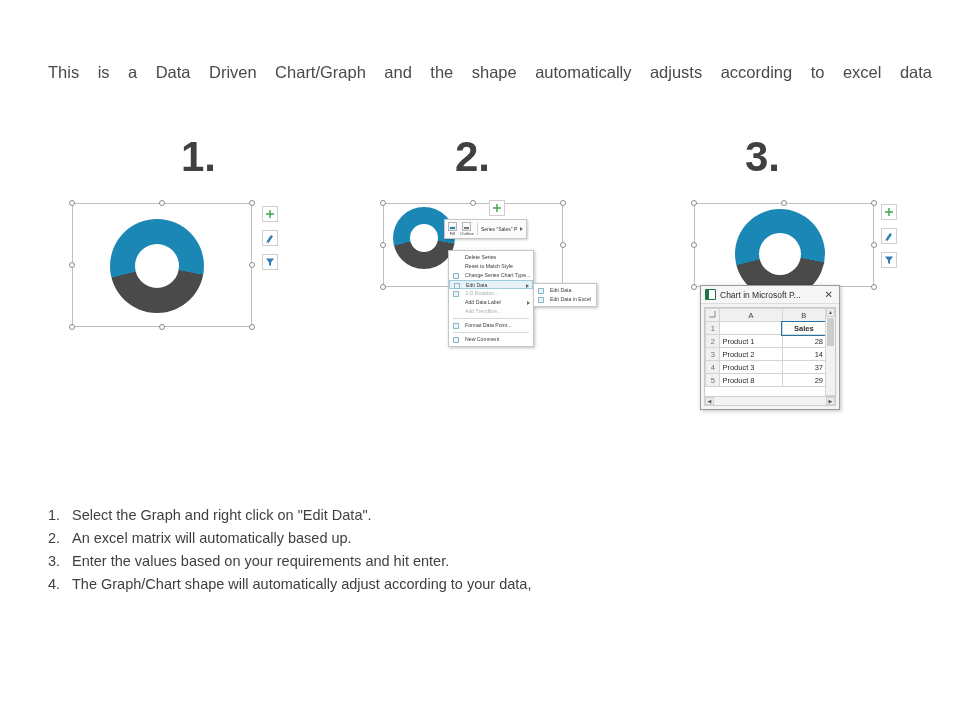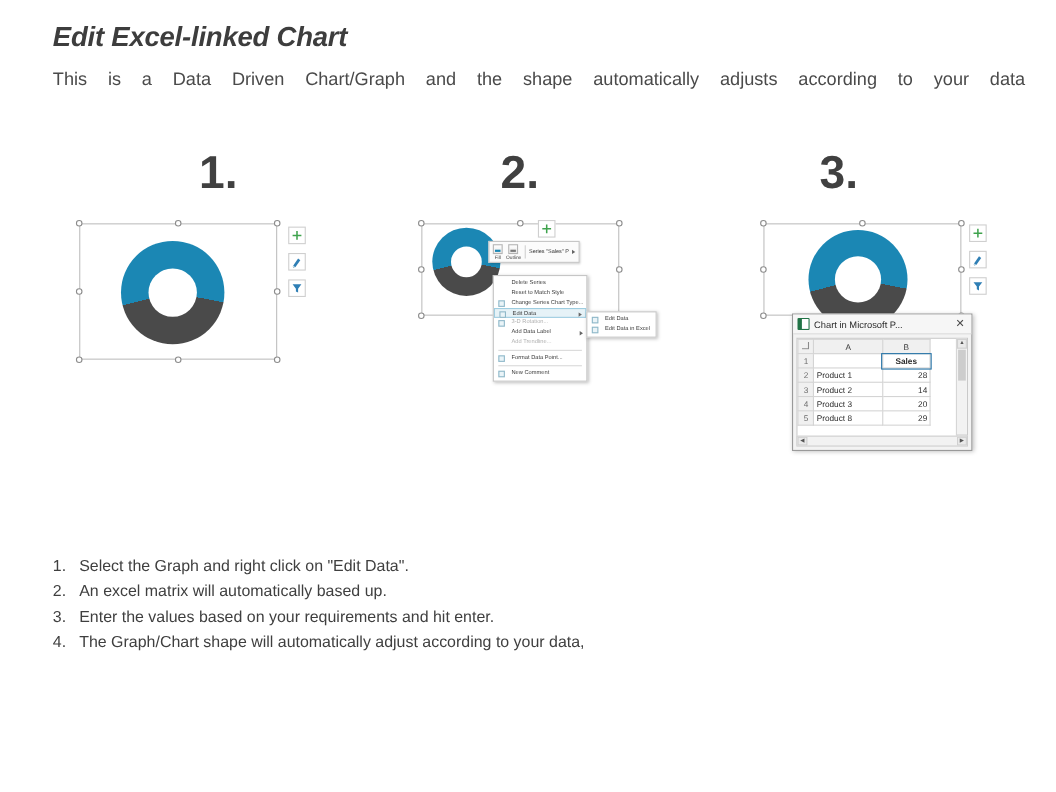--- a/index.html
+++ b/index.html
@@ -296,22 +296,21 @@
   }
   .ins-row { display: flex; margin-bottom: 2px; }
   .ins-num { width: 24px; flex: none; }
   .ins-text { flex: 1; }
 </style>
 </head>
 <body>
 
 <div class="slide">
 
-  <div class="title">Edit Excel-linked Chart</div>
-  <div class="subtitle">This is a Data Driven Chart/Graph and the shape automatically adjusts according to your data</div>
+  <div class="subtitle">This is a Data Driven Chart/Graph and the shape automatically adjusts according to excel data</div>
 
   <div class="step-num n1">1.</div>
   <div class="step-num n2">2.</div>
   <div class="step-num n3">3.</div>
 
   <div class="sel-frame" style="left:72px; top:203px; width:180px; height:124px;"></div>
 
   <div class="handle" style="left:69px;  top:200px;"></div>
   <div class="handle" style="left:159px; top:200px;"></div>
   <div class="handle" style="left:249px; top:200px;"></div>
@@ -463,21 +462,21 @@
           <path d="M2 10 L2.6 11.6 L4.2 11" fill="#8fb8c9"></path>
         </svg>
     </div>
     <div class="side-btn">
       <svg width="12" height="12" viewBox="0 0 12 12">
           <path d="M2 2.5 L10 2.5 L7 6.5 L7 10 L5 9 L5 6.5 Z" fill="#2f7fb5"></path>
         </svg>
     </div>
   </div>
 
-  <div class="xl-window" style="left:720px; top:285px; width:164px; height:125px;">
+  <div class="xl-window" style="left:700px; top:285px; width:140px; height:125px;">
     <div class="xl-title">
       <span class="xl-ico"></span>
       <span>Chart in Microsoft P...</span>
       <span class="xl-close">✕</span>
     </div>
     <div class="xl-body" style="height:98px;">
       <table class="xl" style="width:121px;">
         <tbody>
             <tr>
           <th class="corner">
@@ -499,21 +498,21 @@
           <td class="val">28</td>
         </tr>
         <tr>
           <td class="rowhead">3</td>
           <td class="lbl">Product 2</td>
           <td class="val">14</td>
         </tr>
         <tr>
           <td class="rowhead">4</td>
           <td class="lbl">Product 3</td>
-          <td class="val">20</td>
+          <td class="val">37</td>
         </tr>
         <tr>
           <td class="rowhead">5</td>
           <td class="lbl">Product 8</td>
           <td class="val">29</td>
         </tr>
       </tbody>
         </table>
       <div class="xl-scroll-v">
         <div class="sb-arrow" style="left:0; top:0;">▲</div>

